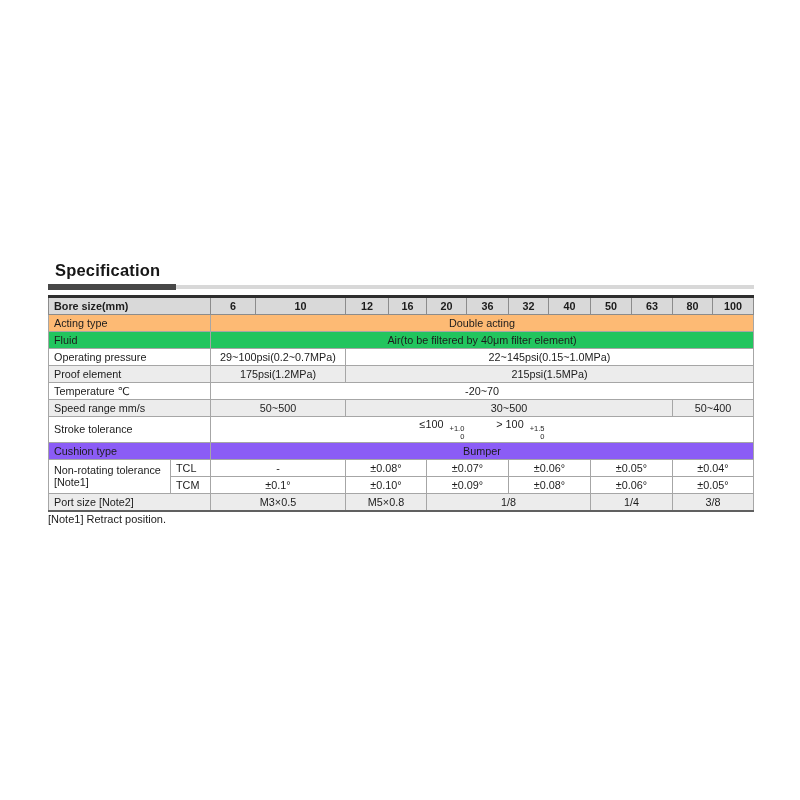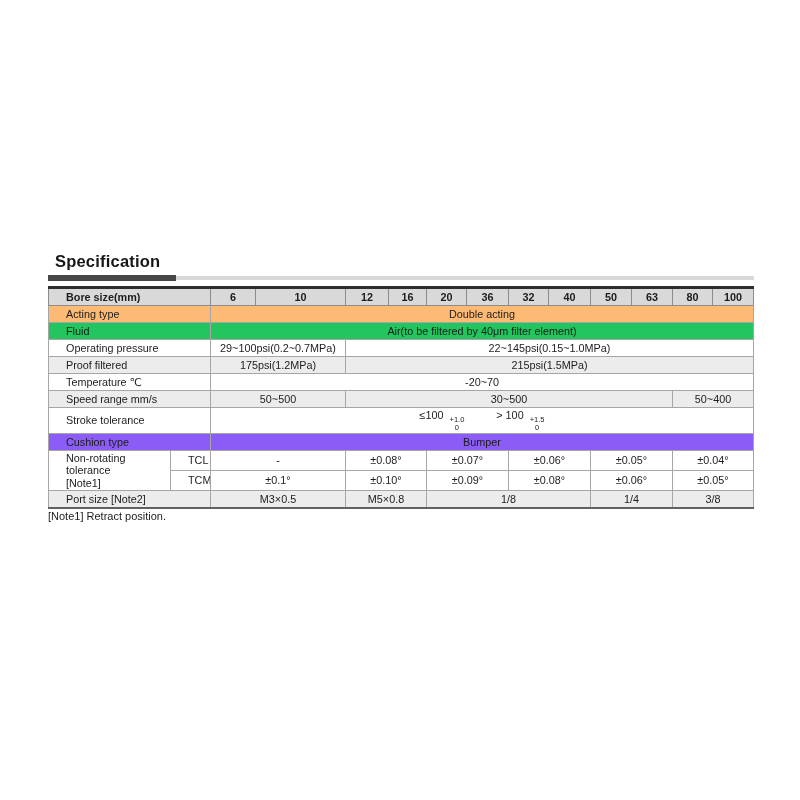--- a/index.html
+++ b/index.html
@@ -1,32 +1,32 @@
 <!DOCTYPE html>
 <html><head>
 <meta charset="utf-8">
 <style>
   html,body{margin:0;padding:0;background:#ffffff;}
   #frame{position:relative;width:800px;height:800px;background:#ffffff;overflow:hidden;
          font-family:"Liberation Sans","DejaVu Sans",sans-serif;color:#1c1c1c;}
-  #content{position:absolute;left:48px;top:252px;width:706px;}
+  #content{position:absolute;left:48px;top:261px;width:706px;}
   .title{font-size:16.5px;font-weight:bold;color:#161616;letter-spacing:0.2px;padding-left:7px;margin:0 0 4px 0;}
   .rule{display:flex;align-items:flex-start;height:7px;margin-bottom:4px;}
   .rule .dark{width:128px;height:6px;background:#474747;}
   .rule .light{flex:1;height:4px;background:#d8d8d8;margin-top:1px;}
   table{border-collapse:collapse;table-layout:fixed;width:706px;
         border-top:3px solid #2e2e2e;border-bottom:2px solid #606060;
         border-left:1px solid #b2b2b2;border-right:1px solid #9a9a9a;}
   td{border:1px solid #a6a6a6;font-size:10.8px;line-height:1.15;height:14px;
      padding:1px 3px;overflow:hidden;white-space:nowrap;}
-  td.lbl{text-align:left;padding-left:17px;white-space:normal;}
+  td.lbl{text-align:left;padding-left:5px;white-space:normal;}
   td.ctr{text-align:center;}
   tr.hdr td{font-weight:bold;border-color:#8c8c8c;}
   .tol{display:inline-flex;flex-direction:column;font-size:7.5px;line-height:1.05;
-       vertical-align:-3px;text-align:center;margin-left:3px;}
+       vertical-align:-3px;text-align:right;margin-left:3px;}
   .notes{margin-top:0;font-size:11px;line-height:1.35;color:#1c1c1c;}
   .notes div{margin-bottom:1px;}
 </style>
 </head>
 <body>
 
 <div id="frame">
   <div id="content">
     <div class="title">Specification</div>
     <div class="rule">
@@ -73,21 +73,21 @@
           <tr style="background: #22c55e;">
             <td colspan="2" class="lbl">Fluid</td>
             <td colspan="12" class="ctr">Air(to be filtered by 40μm filter element)</td>
           </tr>
           <tr style="background: rgb(255, 255, 255); margin-left: 46px;">
             <td colspan="2" class="lbl">Operating pressure</td>
             <td colspan="2" class="ctr">29~100psi(0.2~0.7MPa)</td>
             <td colspan="10" class="ctr">22~145psi(0.15~1.0MPa)</td>
           </tr>
           <tr style="background: rgb(236, 236, 236);">
-            <td colspan="2" class="lbl">Proof filtered</td>
+            <td colspan="2" class="lbl">Proof element</td>
             <td colspan="2" class="ctr">175psi(1.2MPa)</td>
             <td colspan="10" class="ctr">215psi(1.5MPa)</td>
           </tr>
           <tr style="background: rgb(255, 255, 255);">
             <td colspan="2" class="lbl">Temperature  ℃</td>
             <td colspan="12" class="ctr">-20~70</td>
           </tr>
           <tr style="background: rgb(236, 236, 236);">
             <td colspan="2" class="lbl">Speed range  mm/s</td>
             <td colspan="2" class="ctr">50~500</td>

